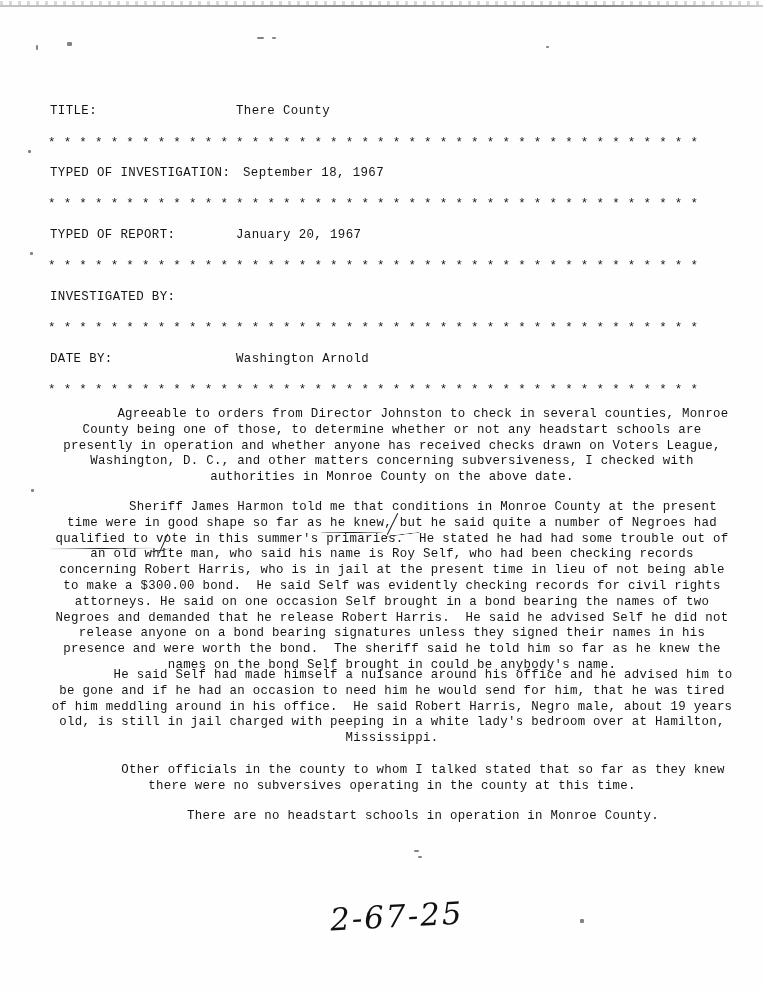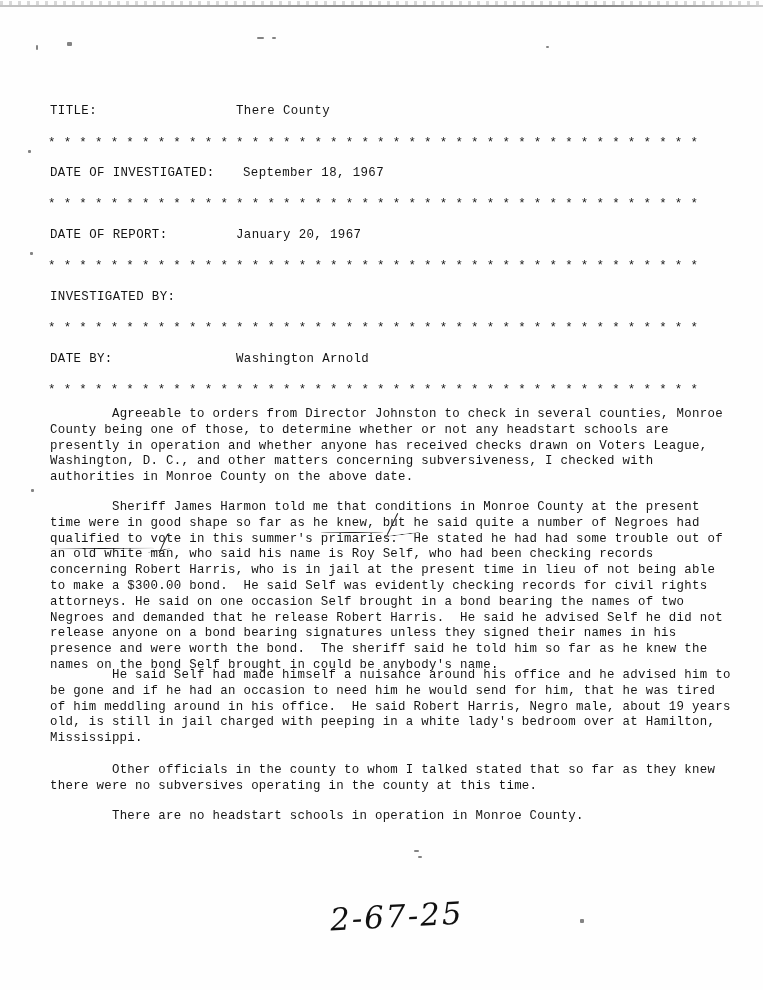--- a/index.html
+++ b/index.html
@@ -82,21 +82,21 @@
   }
   .para {
     position: absolute;
     left: 50px;
     width: 684px;
     color: #141414;
     font-size: 12.4px;
     line-height: 15.8px;
     letter-spacing: 0.3px;
     white-space: pre-wrap;
-    text-align: left;
+    text-align: center;
   }
   
   #hand-number {
     position: absolute;
     left: 330px;
     top: 898px;
     font-family: "DejaVu Serif", "Liberation Serif", serif;
     font-size: 31px;
     font-style: italic;
     color: #111111;
@@ -139,28 +139,28 @@
   <div id="sheet">
 
     <div class="meta-row" style="top:88px;">
       <span class="meta-label">TITLE:</span>
       <span class="meta-value" style="left:186px;">There County</span>
     </div>
 
     <div class="starline" style="top:120px;">* * * * * * * * * * * * * * * * * * * * * * * * * * * * * * * * * * * * * * * * * *</div>
 
     <div class="meta-row" style="top:150px;">
-      <span class="meta-label">DATE OF INVESTIGATED:</span>
+      <span class="meta-label">TYPED OF INVESTIGATION:</span>
       <span class="meta-value" style="left:193px;">September 18, 1967</span>
     </div>
 
     <div class="starline" style="top:181px;">* * * * * * * * * * * * * * * * * * * * * * * * * * * * * * * * * * * * * * * * * *</div>
 
     <div class="meta-row" style="top:212px;">
-      <span class="meta-label">DATE OF REPORT:</span>
+      <span class="meta-label">TYPED OF REPORT:</span>
       <span class="meta-value" style="left:186px;">January 20, 1967</span>
     </div>
 
     <div class="starline" style="top:243px;">* * * * * * * * * * * * * * * * * * * * * * * * * * * * * * * * * * * * * * * * * *</div>
 
     <div class="meta-row" style="top:274px;">
       <span class="meta-label">INVESTIGATED BY:</span>
     </div>
 
     <div class="starline" style="top:305px;">* * * * * * * * * * * * * * * * * * * * * * * * * * * * * * * * * * * * * * * * * *</div>

